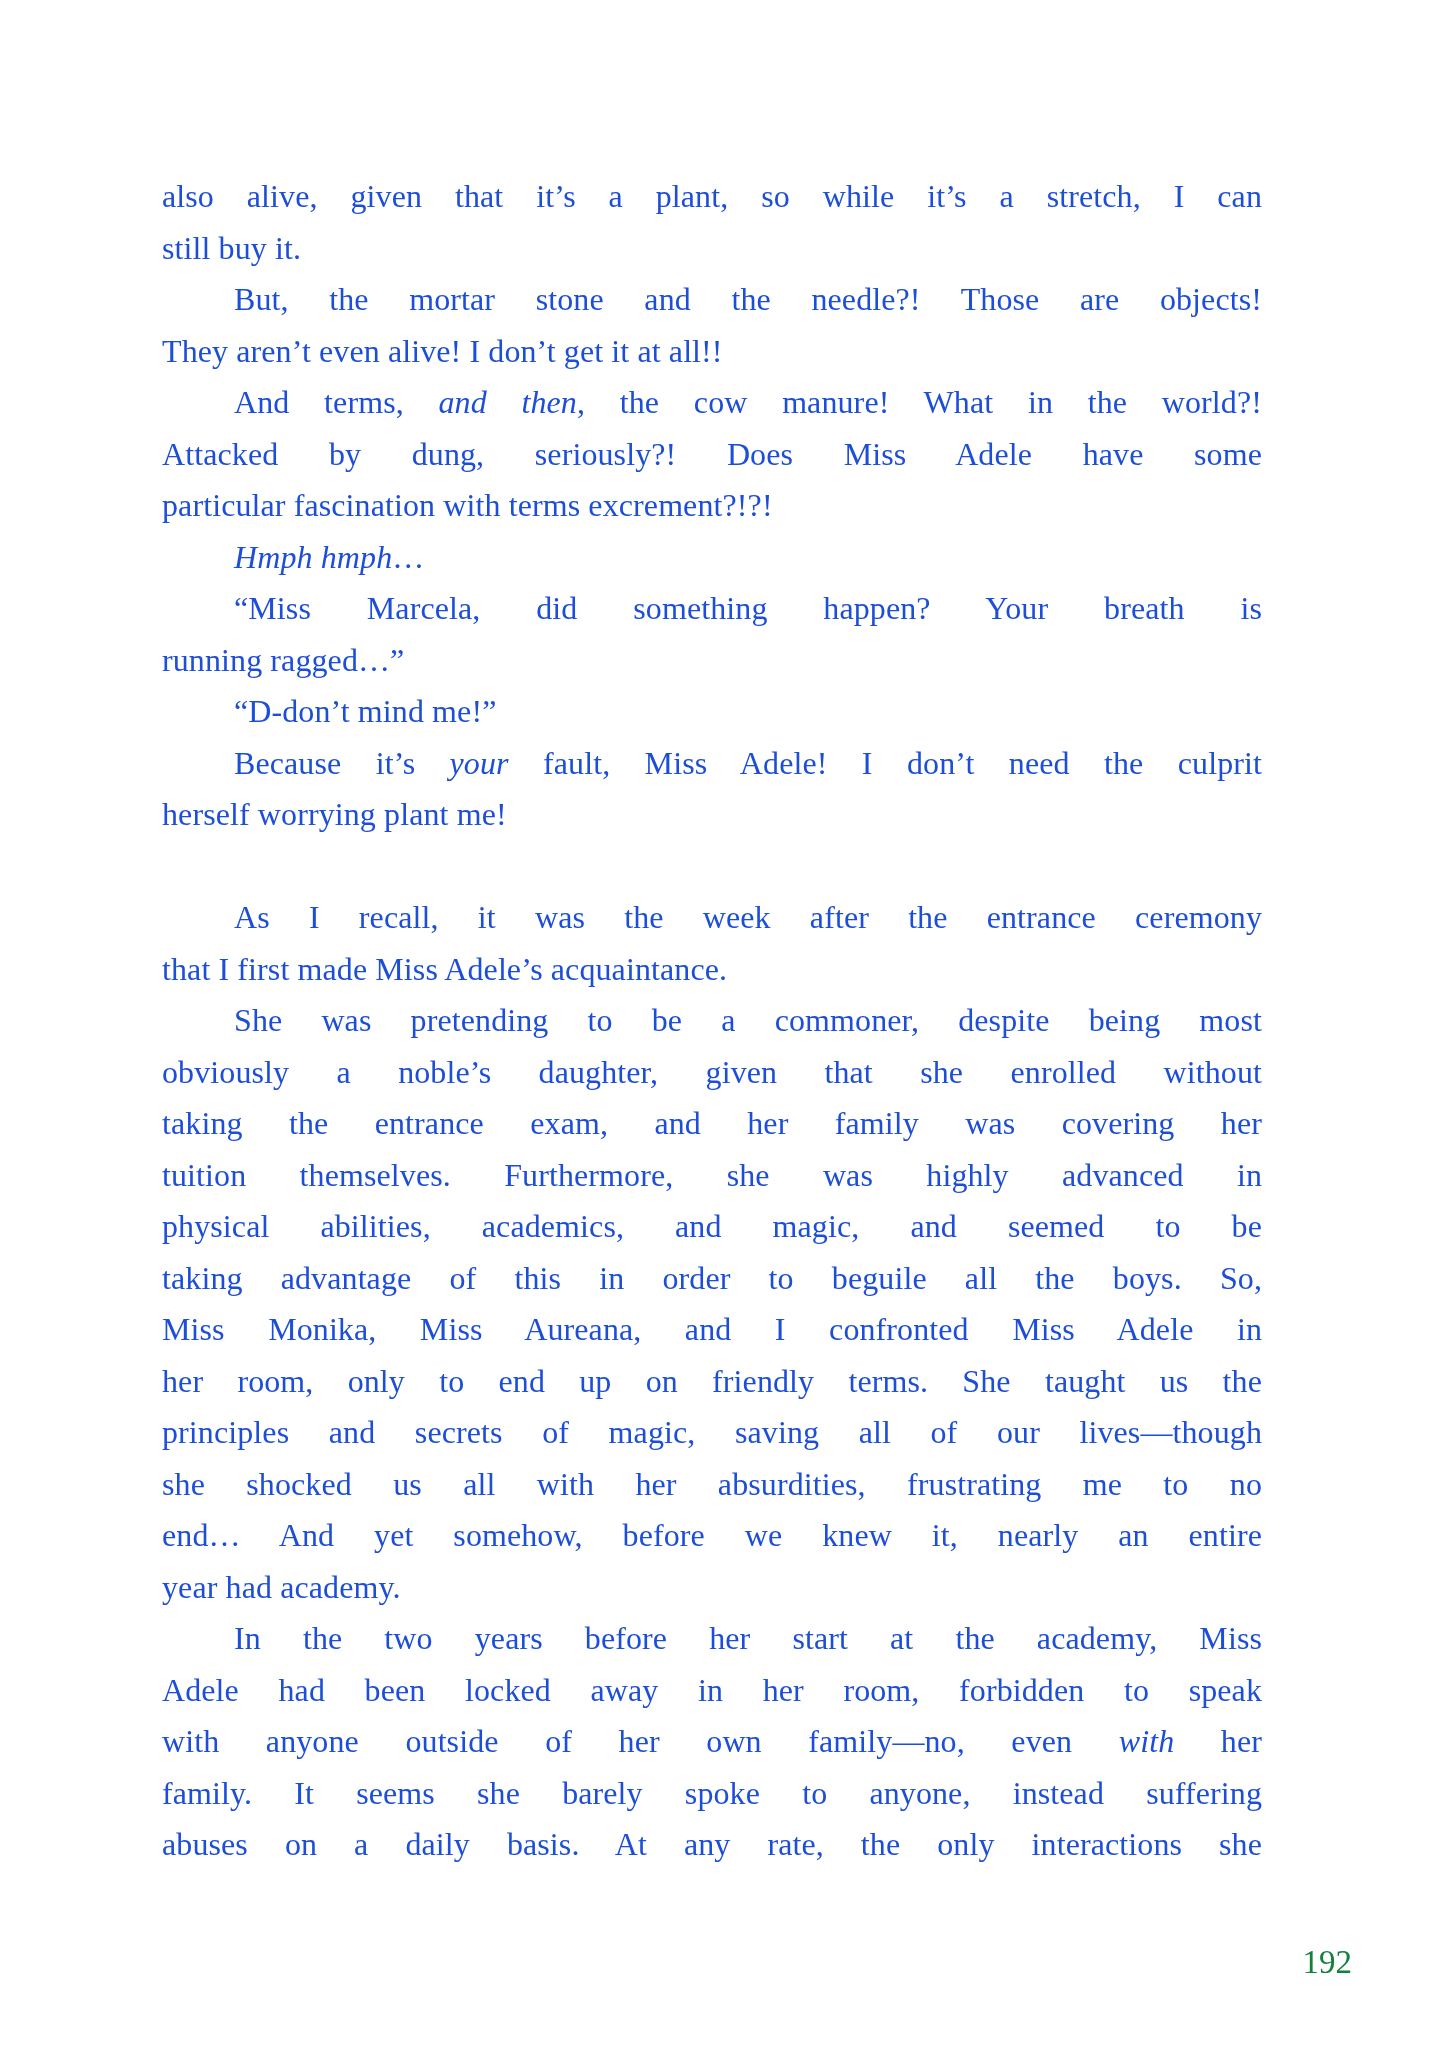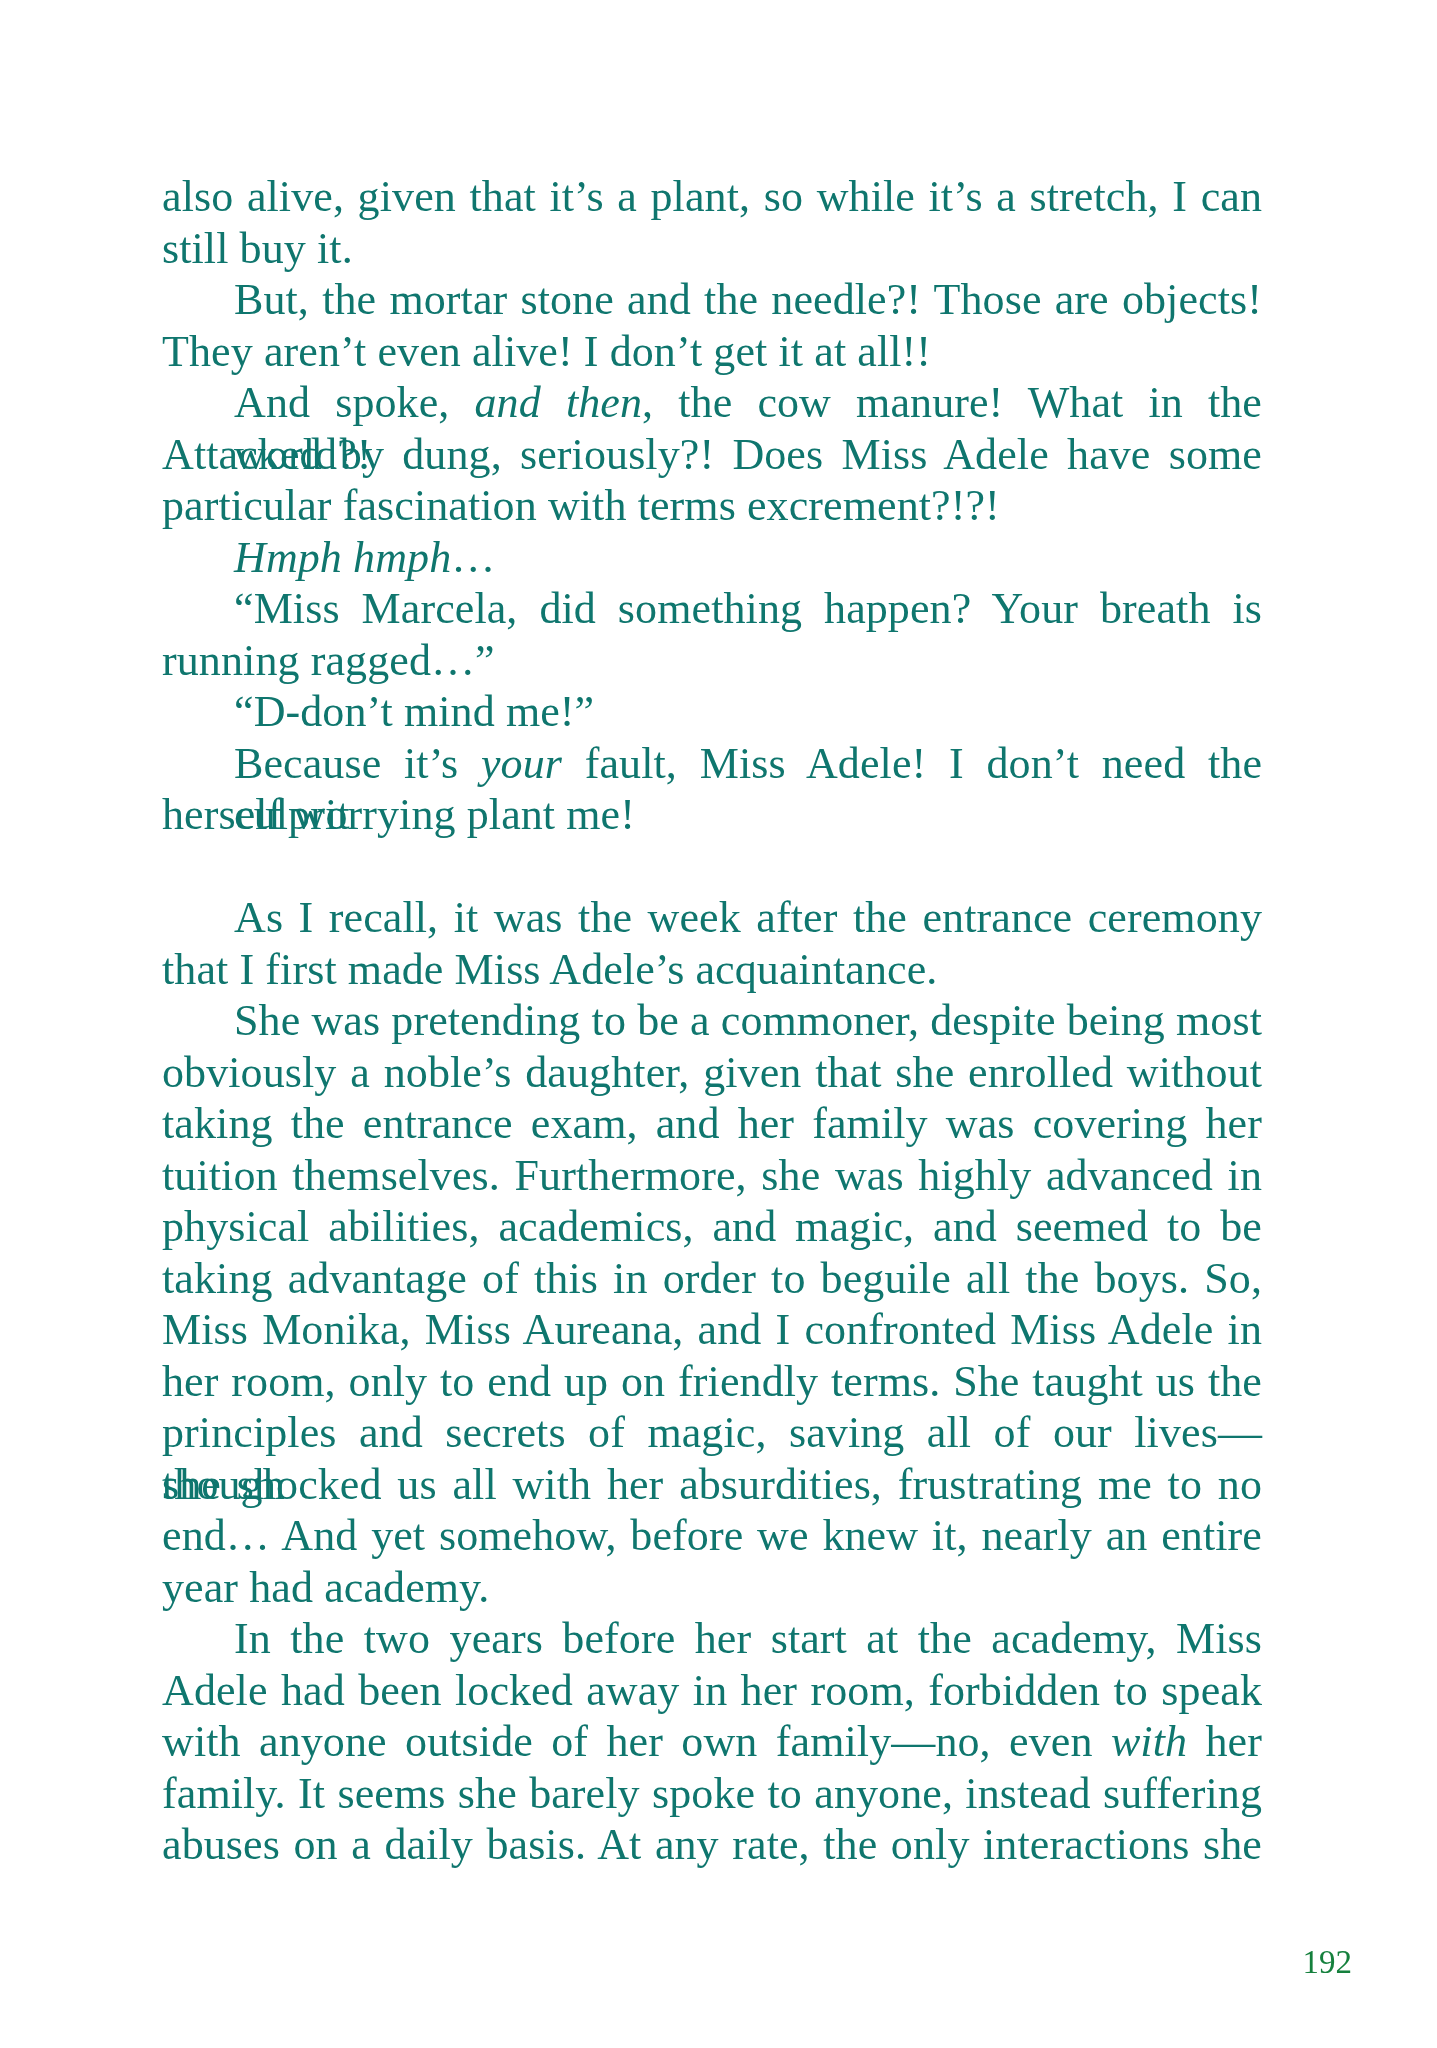--- a/index.html
+++ b/index.html
@@ -21,23 +21,23 @@
   .text-block {
     position: absolute;
     left: 162px;
     top: 171px;
     width: 1100px;
   }
   .line {
     box-sizing: border-box;
     width: 100%;
     height: 51.5px;
-    font-size: 44px;
+    font-size: 32px;
     line-height: 51.5px;
-    color: #0f766e;
+    color: #1d4ed8;
     text-align: justify;
     text-align-last: justify;
     letter-spacing: 0.1px;
   }
   .line.indent {
     padding-left: 72px;
   }
   .line.gap {
     margin-top: 51.5px;
   }
@@ -59,21 +59,21 @@
 </style>
 </head>
 <body style="background: rgb(255, 255, 255);">
 
 <div class="page">
   <main class="text-block" style="color: rgb(27, 27, 27);">
       <div class="line"><span>also alive, given that it’s a plant, so while it’s a stretch, I can</span></div>
       <div class="line last"><span>still buy it.</span></div>
       <div class="line indent"><span>But, the mortar stone and the needle?! Those are objects!</span></div>
       <div class="line last"><span>They aren’t even alive! I don’t get it at all!!</span></div>
-      <div class="line indent"><span>And spoke, </span><span class="em">and then</span><span>, the cow manure! What in the world?!</span></div>
+      <div class="line indent"><span>And terms, </span><span class="em">and then</span><span>, the cow manure! What in the world?!</span></div>
       <div class="line"><span>Attacked by dung, seriously?! Does Miss Adele have some</span></div>
       <div class="line last"><span>particular fascination with terms excrement?!?!</span></div>
       <div class="line indent last"><span class="em">Hmph hmph</span><span>…</span></div>
       <div class="line indent"><span>“Miss Marcela, did something happen? Your breath is</span></div>
       <div class="line last"><span>running ragged…”</span></div>
       <div class="line indent last"><span>“D-don’t mind me!”</span></div>
       <div class="line indent"><span>Because it’s </span><span class="em">your</span><span> fault, Miss Adele! I don’t need the culprit</span></div>
       <div class="line last"><span>herself worrying plant me!</span></div>
       <div class="line indent gap"><span>As I recall, it was the week after the entrance ceremony</span></div>
       <div class="line last"><span>that I first made Miss Adele’s acquaintance.</span></div>

